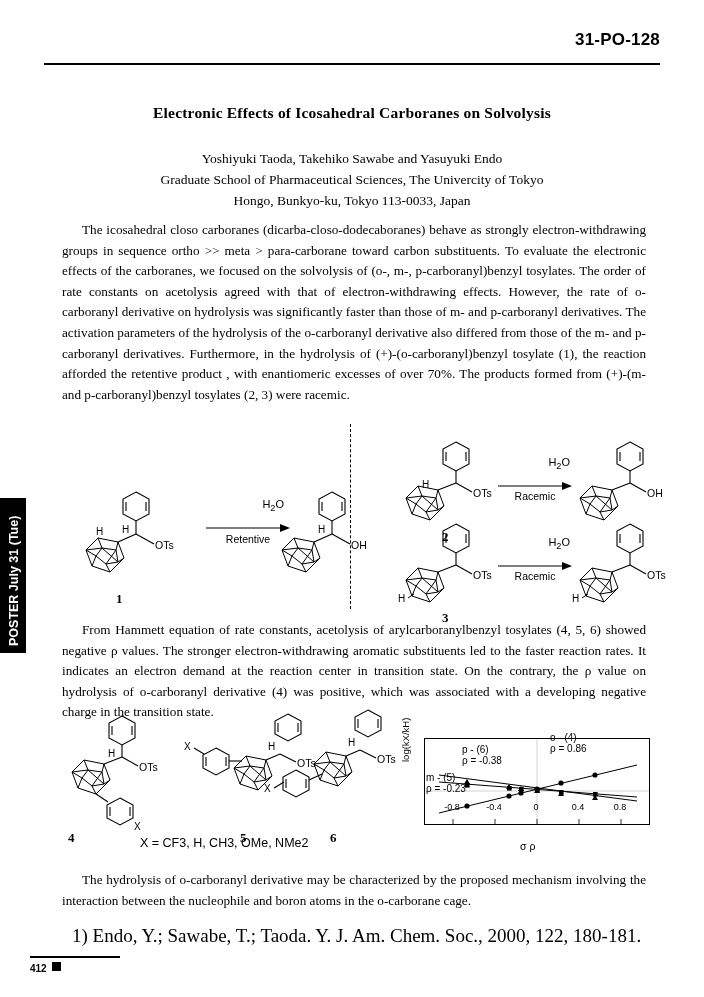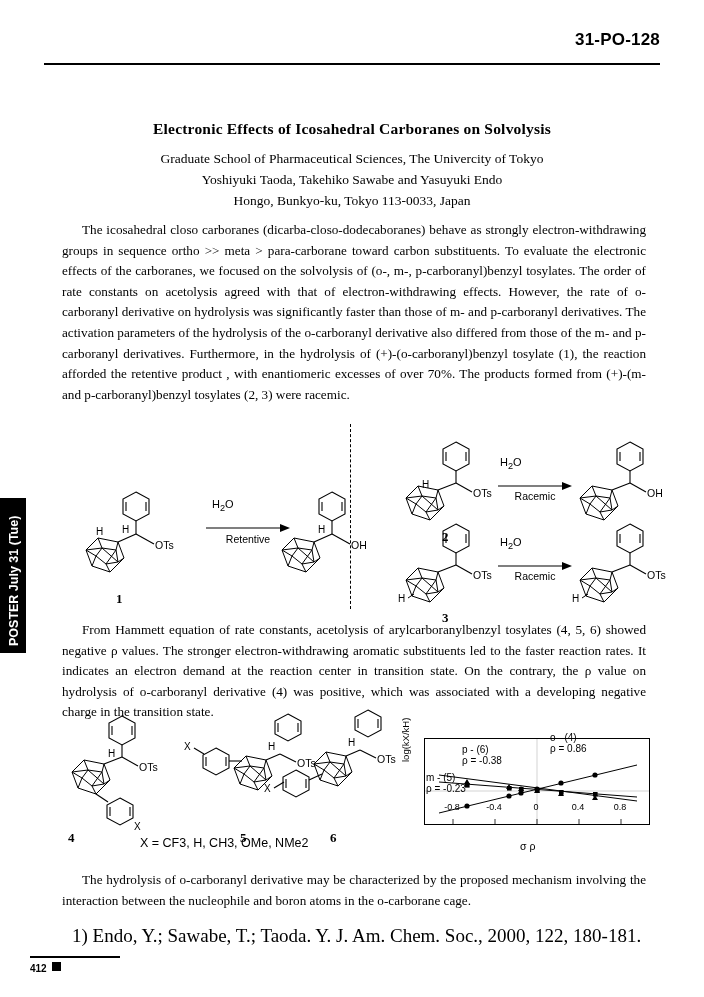--- a/index.html
+++ b/index.html
@@ -45,21 +45,20 @@
   
   .title {
     position: absolute;
     left: 44px;
     top: 104px;
     width: 616px;
     text-align: center;
     font-size: 15.5px;
     font-weight: bold;
     letter-spacing: 0.2px;
-    margin-top: 16px;
   }
   .authors {
     position: absolute;
     left: 44px;
     top: 148px;
     width: 616px;
     text-align: center;
     font-size: 13.5px;
     line-height: 21px;
   }
@@ -137,21 +136,21 @@
     position: absolute;
     left: 350px;
     top: 424px;
     height: 185px;
     border-left: 1.5px dashed #000;
   }
   .arrow-label-top {
     position: absolute;
     font-family: "Liberation Sans", sans-serif;
     font-size: 11px;
-    text-align: left;
+    text-align: right;
   }
   .arrow-label-bot {
     position: absolute;
     font-family: "Liberation Sans", sans-serif;
     font-size: 10.5px;
     text-align: center;
   }
   .cmp-label {
     position: absolute;
     font-family: "Liberation Serif", serif;
@@ -238,22 +237,22 @@
 </head>
 <body>
 
 <div class="page">
 
   <div class="poster-code">31-PO-128</div>
   <div class="header-rule"></div>
 
   <div class="title">Electronic Effects of Icosahedral Carboranes on Solvolysis</div>
   <div class="authors">
+    <div>Yoshiyuki Taoda, Takehiko Sawabe and Yasuyuki Endo</div>
     <div>Graduate School of Pharmaceutical Sciences, The Univercity of Tokyo</div>
-    <div>Yoshiyuki Taoda, Takehiko Sawabe and Yasuyuki Endo</div>
     <div>Hongo, Bunkyo-ku, Tokyo 113-0033, Japan</div>
   </div>
 
   <div class="para" id="para1">
     <span>The icosahedral closo carboranes (dicarba-closo-dodecaboranes) behave as strongly electron-withdrawing groups in sequence ortho &gt;&gt; meta &gt; para-carborane toward carbon substituents. To evaluate the electronic effects of the carboranes, we focused on the solvolysis of (o-, m-, p-carboranyl)benzyl tosylates. The order of rate constants on acetolysis agreed with that of electron-withdrawing effects. However, the rate of o-carboranyl derivative on hydrolysis was significantly faster than those of m- and p-carboranyl derivatives. The activation parameters of the hydrolysis of the o-carboranyl derivative also differed from those of the m- and p-carboranyl derivatives. Furthermore, in the hydrolysis of (+)-(o-carboranyl)benzyl tosylate (1), the reaction afforded the retentive product , with enantiomeric excesses of over 70%. The products formed from (+)-(m- and p-carboranyl)benzyl tosylates (2, 3) were racemic.</span>
   </div>
 
   <div class="side-tab">
     <span>POSTER July 31 (Tue)</span>
   </div>

